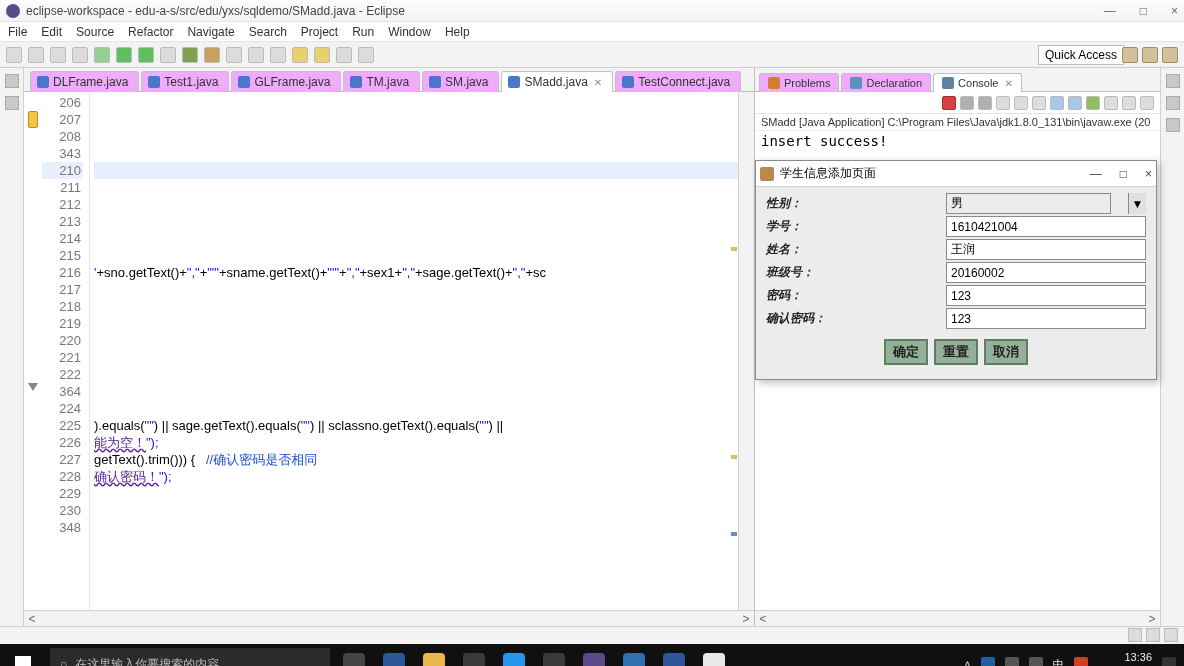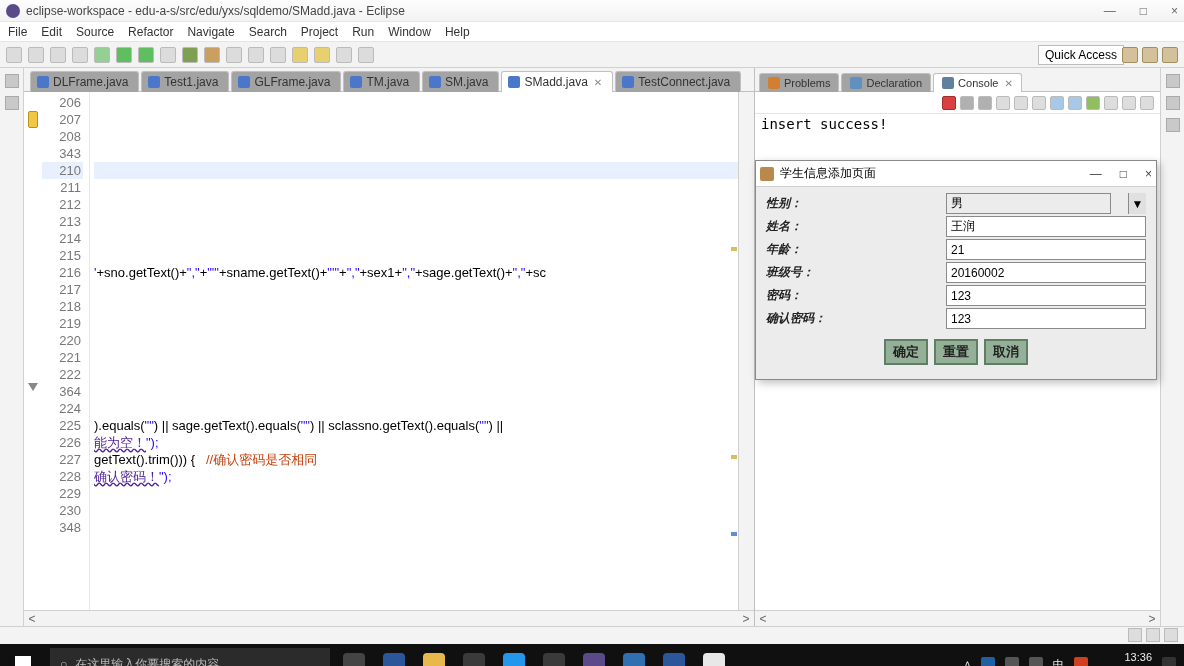--- a/index.html
+++ b/index.html
@@ -14,31 +14,31 @@
 .quick-access { position: absolute; right: 60px; border: 1px solid #bcbcbc; padding: 2px 6px; background: #fff; }
 .persp-icons { position: absolute; right: 6px; display: flex; gap: 4px; }
 .persp-icons .pi { width: 16px; height: 16px; background: #d4c09a; border: 1px solid #a09060; border-radius: 2px; }
 .workspace { display: flex; height: 558px; }
 .left-gutter { width: 24px; background: #f3f3f3; border-right: 1px solid #d0d0d0; display:flex; flex-direction:column; align-items:center; gap:8px; padding-top:6px;}
 .left-gutter .gi{width:14px;height:14px;background:#c9c9c9;border:1px solid #aaa;}
 .right-gutter { width: 24px; background: #f3f3f3; border-left: 1px solid #d0d0d0; display:flex;flex-direction:column;align-items:center;gap:8px;padding-top:6px;}
 .right-gutter .gi{width:14px;height:14px;background:#c9c9c9;border:1px solid #aaa;}
 .main-area { flex: 1; display: flex; flex-direction: column; }
 .editor-tabs { height: 24px; background: #f3f3f3; border-bottom: 1px solid #c0c0c0; display: flex; align-items: flex-end; padding-left: 6px; gap: 0; }
-.tab { padding: 3px 10px 3px 6px; border: 1px solid #c0c0c0; border-bottom: none; background: #a3a3a3; margin-right: 2px; display: flex; align-items: center; gap: 4px; color:#333; border-radius: 3px 3px 0 0; position:relative; top:1px;}
+.tab { padding: 3px 10px 3px 6px; border: 1px solid #c0c0c0; border-bottom: none; background: #f0abfc; margin-right: 2px; display: flex; align-items: center; gap: 4px; color:#333; border-radius: 3px 3px 0 0; position:relative; top:1px;}
 .tab.active { background: #fff; }
 .tab .jico { width: 12px; height: 12px; background: #4a77c9; border-radius: 2px; }
 .tab .close { color:#888; font-size:10px; margin-left:2px;}
 .editor-body { flex: 1; display: flex; background: #fff; position: relative; overflow: hidden; }
 .line-numbers { width: 48px; text-align: right; padding-right: 6px; color: #787878; font-family: Consolas, monospace; font-size: 13px; line-height: 17px; border-right: 1px solid #e8e8e8; background:#fff; padding-top:2px;}
 .line-numbers div { padding-right:2px; }
 .line-numbers .cursor-line{background:#e8f0fe;}
 .code { flex:1; font-family: Consolas, monospace; font-size: 13px; line-height: 17px; white-space: pre; padding-left: 4px; padding-top:2px; color: #000; overflow:hidden;}
 .code .str { color: #2a00ff; }
-.code .cmt { color: #c2410c; }
+.code .cmt { color: #1d4ed8; }
 .code .err { color: #4c1d95; text-decoration: underline wavy; }
 .hscroll { height: 16px; background:#f3f3f3; border-top:1px solid #d0d0d0; display:flex; align-items:center;}
 .hscroll .arrow{width:16px;text-align:center;color:#666;}
 .side-panel { width: 406px; border-left: 1px solid #c0c0c0; display:flex; flex-direction:column; background:#fff;}
 .side-tabs { height: 24px; background:#f3f3f3; border-bottom:1px solid #c0c0c0; display:flex; align-items:flex-end; padding-left:4px;}
 .side-tabs .tab { font-size:11px; padding:3px 8px;}
 .side-tabs .tico{width:12px;height:12px;background:#d08030;border-radius:2px;}
 .console-tools{height:22px;display:flex;align-items:center;justify-content:flex-end;gap:4px;padding:0 6px;border-bottom:1px solid #e5e5e5;}
 .console-tools .ci{width:14px;height:14px;background:#ddd;border:1px solid #bbb;border-radius:2px;}
 .console-tools .ci.red{background:#d94040;border-color:#a03030;}
@@ -270,20 +270,21 @@
       <div class="ci"></div>
       <div class="ci"></div>
       <div class="ci"></div>
       <div class="ci" style="background:#a8c8e8"></div>
       <div class="ci" style="background:#a8c8e8"></div>
       <div class="ci" style="background:#8fbf60"></div>
       <div class="ci"></div>
       <div class="ci"></div>
       <div class="ci"></div>
     </div>
+    <div class="console-launch">SMadd [Java Application] C:\Program Files\Java\jdk1.8.0_131\bin\javaw.exe (20</div>
     <div class="console-out">insert success!</div>
     <div style="flex:1"></div>
     <div class="side-hscroll">
       <span class="arrow">&lt;</span>
       <div style="flex:1"></div>
       <span class="arrow">&gt;</span>
     </div>
   </div>
 
   <div class="right-gutter">
@@ -305,26 +306,26 @@
   </div>
   <div class="dialog-body">
     <div class="form-row">
       <label>性别：</label>
       <div class="sel-wrap">
         <input style="background: rgb(236, 236, 236);" value="男">
         <div class="arrow">▼</div>
       </div>
     </div>
     <div class="form-row">
+        <label>学号：</label>
+        <input value="1610421004" style="">
+      </div>
+    <div class="form-row">
         <label>姓名：</label>
         <input value="王润" style="">
-      </div>
-    <div class="form-row">
-        <label>年龄：</label>
-        <input value="21" style="">
       </div>
     <div class="form-row">
         <label>班级号：</label>
         <input value="20160002" style="">
       </div>
     <div class="form-row">
         <label>密码：</label>
         <input value="123" style="">
       </div>
     <div class="form-row">

